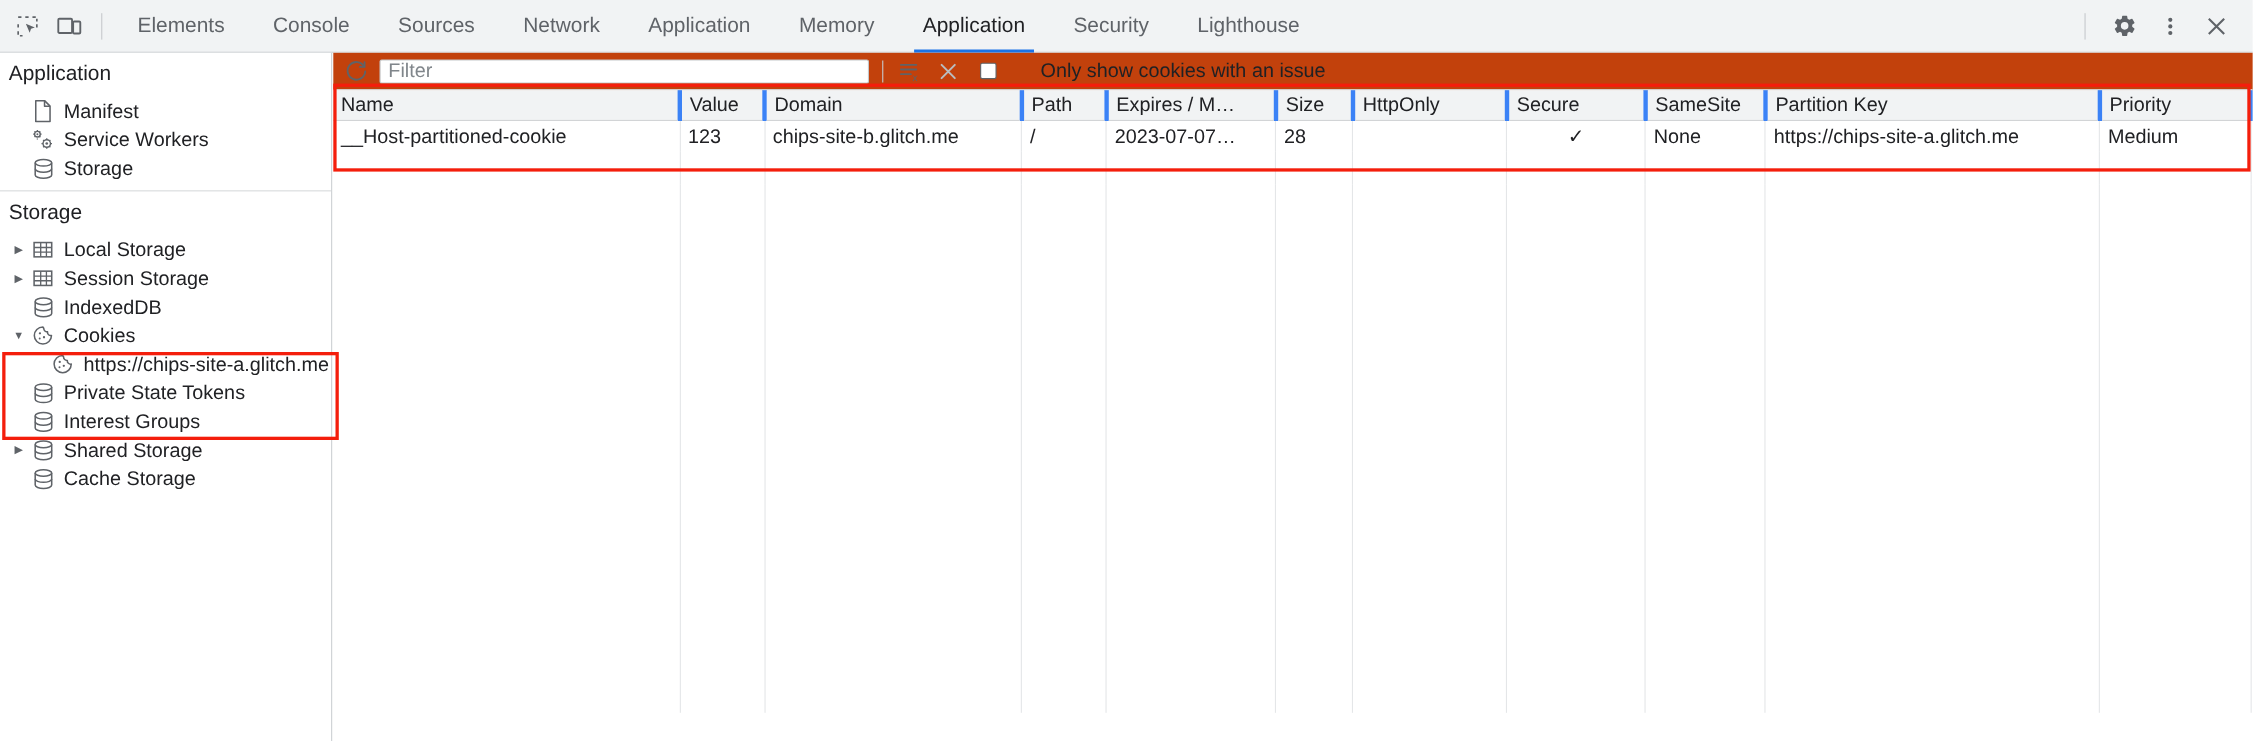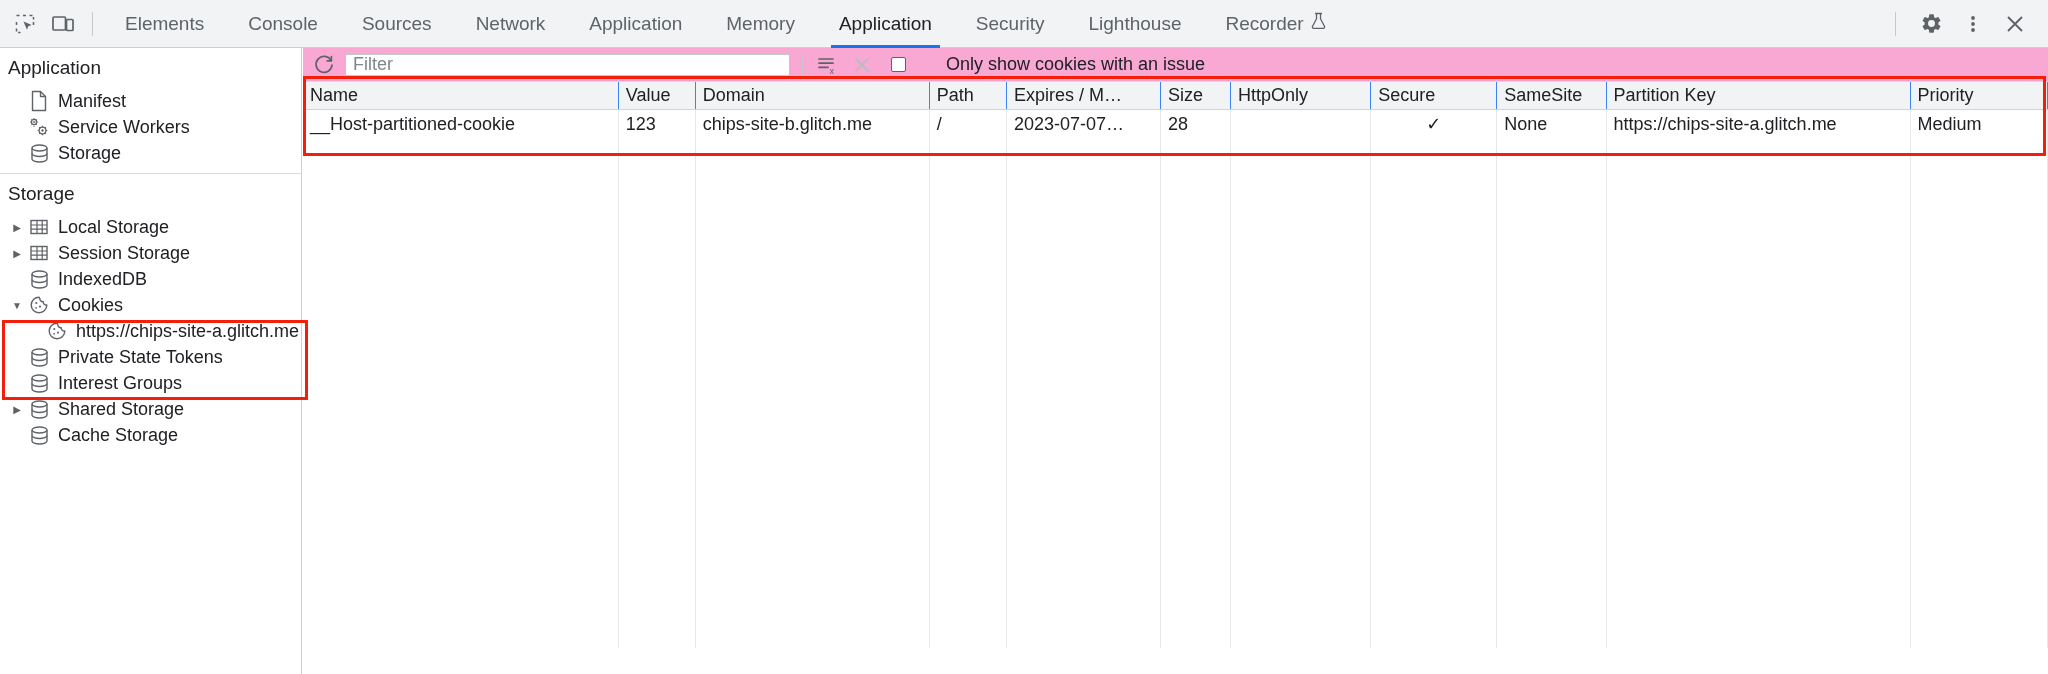--- a/index.html
+++ b/index.html
@@ -88,21 +88,21 @@
   .indent-1 { padding-left: 8px; }
   .indent-2 { padding-left: 44px; }
 
   
   .main {
     position: absolute; left: 303px; top: 48px;
     width: 1745px; height: 626px;
     background: #ffffff;
   }
   .filterbar {
-    height: 34px; background: #f9a8d4;
+    height: 34px; background: #c2410c;
     border-bottom: 1px solid #d8dadc;
     display: flex; align-items: center;
     padding: 0 8px; gap: 8px;
   }
   .refresh-btn {
     width: 26px; height: 26px; display: flex;
     align-items: center; justify-content: center; cursor: pointer;
   }
   .filter-input {
     flex: 0 0 auto; width: 445px; height: 22px;
@@ -125,21 +125,21 @@
   .cbox {
     width: 15px; height: 15px; border: 1px solid #5f6368;
     border-radius: 2px; background: #fff;
   }
   .cb-label { font-size: 18px; color: #202124; white-space: nowrap; margin-left: 32px; }
 
   
   .grid { width: 100%; border-collapse: collapse; table-layout: fixed; }
   .grid th {
     background: #f1f3f4;
-    border-right: 1px solid #3b82f6;
+    border-right: 4px solid #3b82f6;
     border-bottom: 1px solid #d2d4d6;
     font-weight: normal;
     font-size: 18px; color: #202124;
     text-align: left; padding: 3px 7px;
     height: 27px;
     white-space: nowrap; overflow: hidden; text-overflow: ellipsis;
     cursor: pointer;
   }
   .grid td {
     border-right: 1px solid #e4e6e8;
@@ -199,28 +199,20 @@
       <span>Memory</span>
     </div>
     <div class="tab active">
       <span>Application</span>
     </div>
     <div class="tab">
       <span>Security</span>
     </div>
     <div class="tab">
       <span>Lighthouse</span>
-    </div>
-    <div class="tab">
-      <span>Recorder</span>
-      <span class="flask">
-        <svg width="15" height="18" viewBox="0 0 15 18">
-          <path d="M5.5 1.5v5.2L1.6 14.2A1.4 1.4 0 0 0 2.8 16.4h9.4a1.4 1.4 0 0 0 1.2-2.2L9.5 6.7V1.5M4 1.5h7" stroke="#5f6368" stroke-width="1.3" fill="none" stroke-linejoin="round"></path>
-        </svg>
-      </span>
     </div>
   </div>
 
   <div class="topbar-right">
     <div class="tb-sep"></div>
     <div class="tb-right-btn">
       <svg width="23" height="23" viewBox="0 0 24 24">
         <path fill="#5f6368" d="M19.14 12.94a7.07 7.07 0 0 0 .05-.94 7.07 7.07 0 0 0-.05-.94l2.03-1.58a.49.49 0 0 0 .12-.61l-1.92-3.32a.49.49 0 0 0-.59-.22l-2.39.96a7.02 7.02 0 0 0-1.62-.94l-.36-2.54a.48.48 0 0 0-.48-.41h-3.84a.48.48 0 0 0-.48.41l-.36 2.54c-.59.24-1.13.56-1.62.94l-2.39-.96a.49.49 0 0 0-.59.22L2.74 8.87a.49.49 0 0 0 .12.61l2.03 1.58a7.2 7.2 0 0 0 0 1.88l-2.03 1.58a.49.49 0 0 0-.12.61l1.92 3.32c.12.22.37.3.59.22l2.39-.96c.5.38 1.03.7 1.62.94l.36 2.54c.04.24.24.41.48.41h3.84c.24 0 .44-.17.48-.41l.36-2.54c.59-.24 1.13-.56 1.62-.94l2.39.96c.22.08.47 0 .59-.22l1.92-3.32a.49.49 0 0 0-.12-.61zM12 15.6A3.6 3.6 0 1 1 15.6 12 3.6 3.6 0 0 1 12 15.6z"></path>
       </svg>
     </div>

